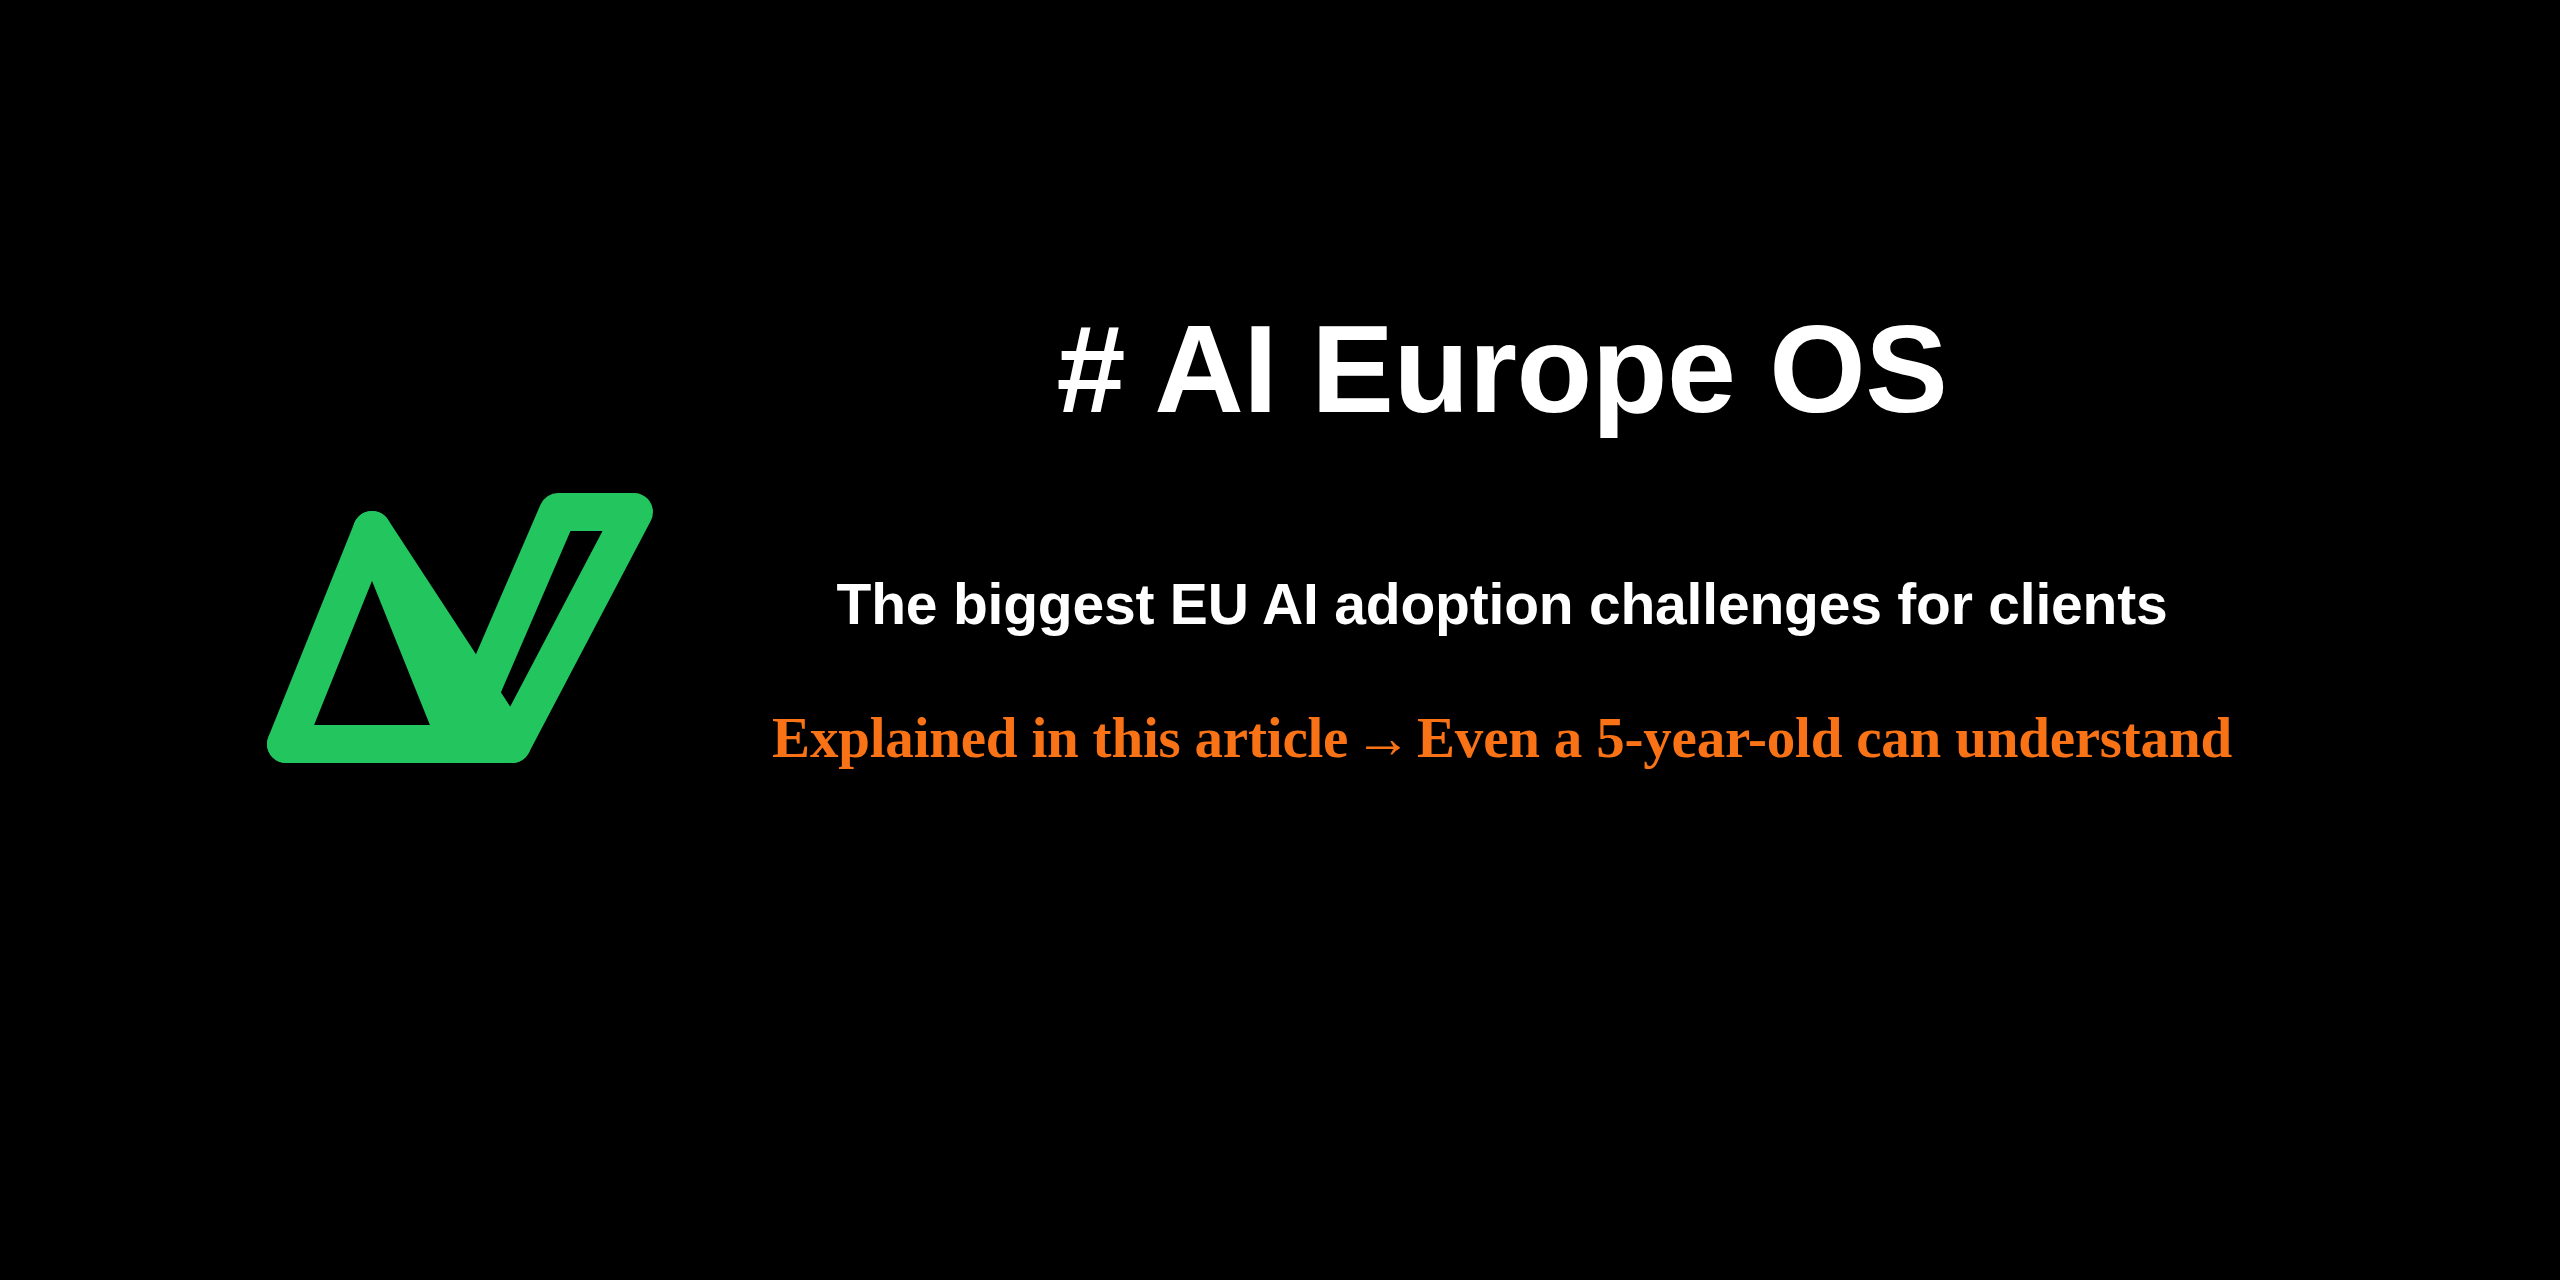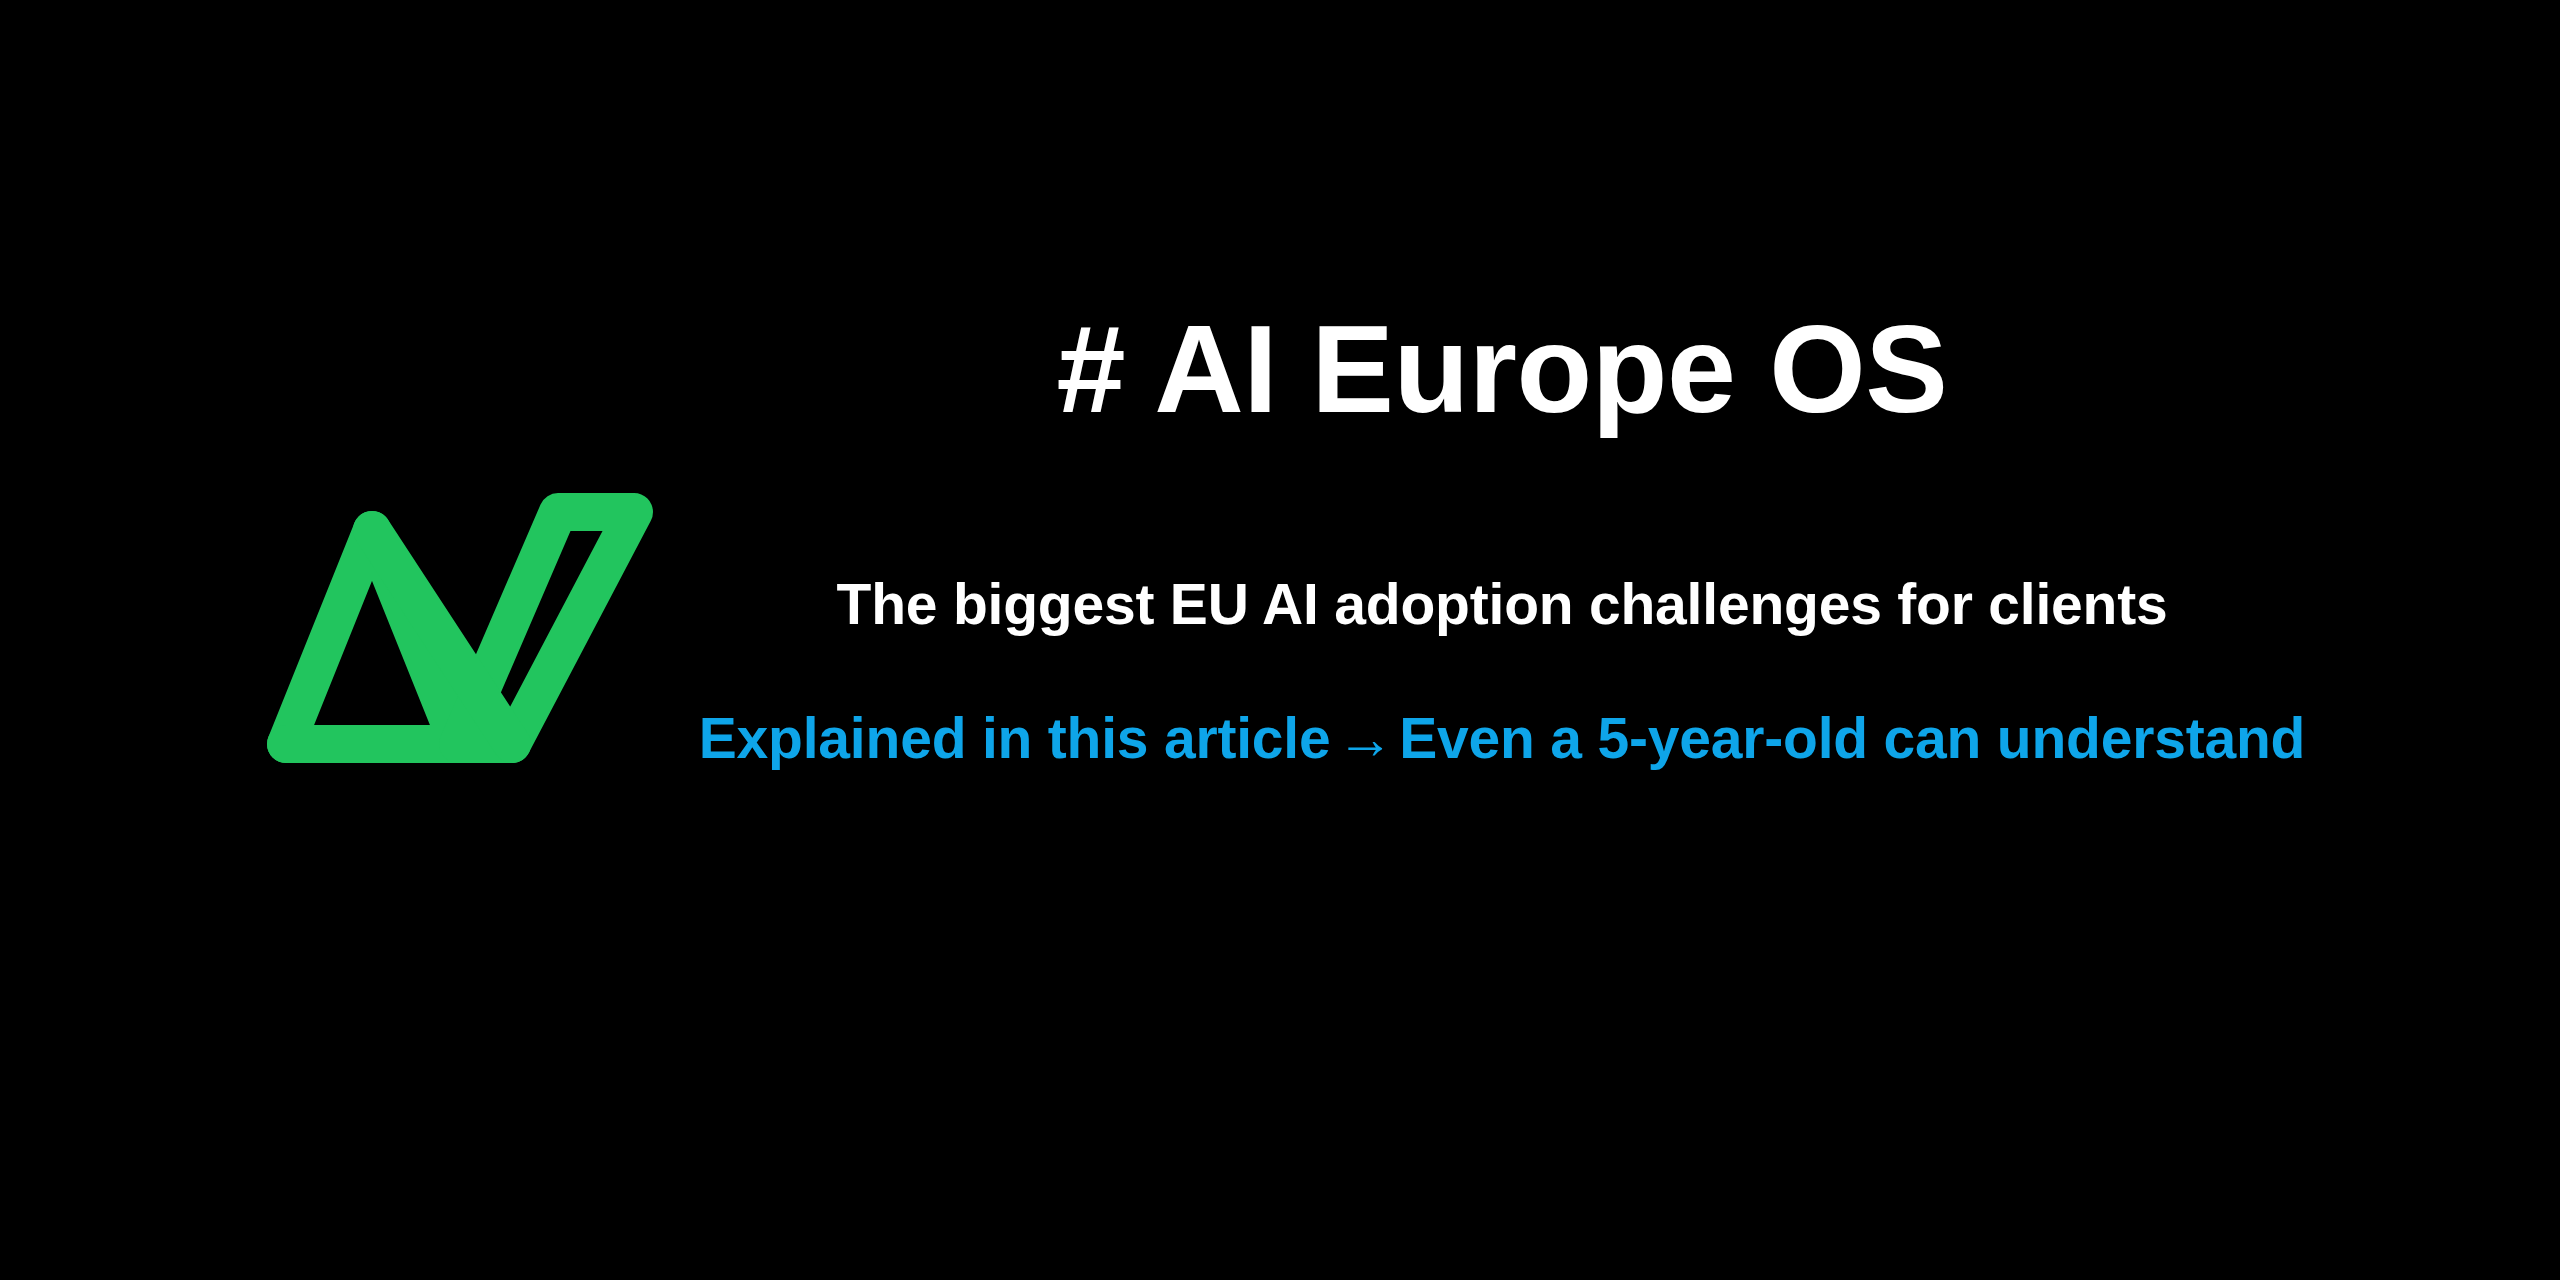--- a/index.html
+++ b/index.html
@@ -65,22 +65,22 @@
     font-weight: 700;
     font-size: 57px;
     line-height: 1.2;
     letter-spacing: -0.2px;
     white-space: nowrap;
   }
 
   .cover-tagline {
     margin: 0;
     padding-top: 53px;
-    color: #0ea5e9;
-    font-family: Liberation Sans, sans-serif;
+    color: #f97316;
+    font-family: Liberation Serif, serif;
     font-weight: 700;
     font-size: 57px;
     line-height: 1.2;
     letter-spacing: -0.2px;
     white-space: nowrap;
   }
 
   .tagline-arrow {
     display: inline-block;
     padding: 0 6px;

